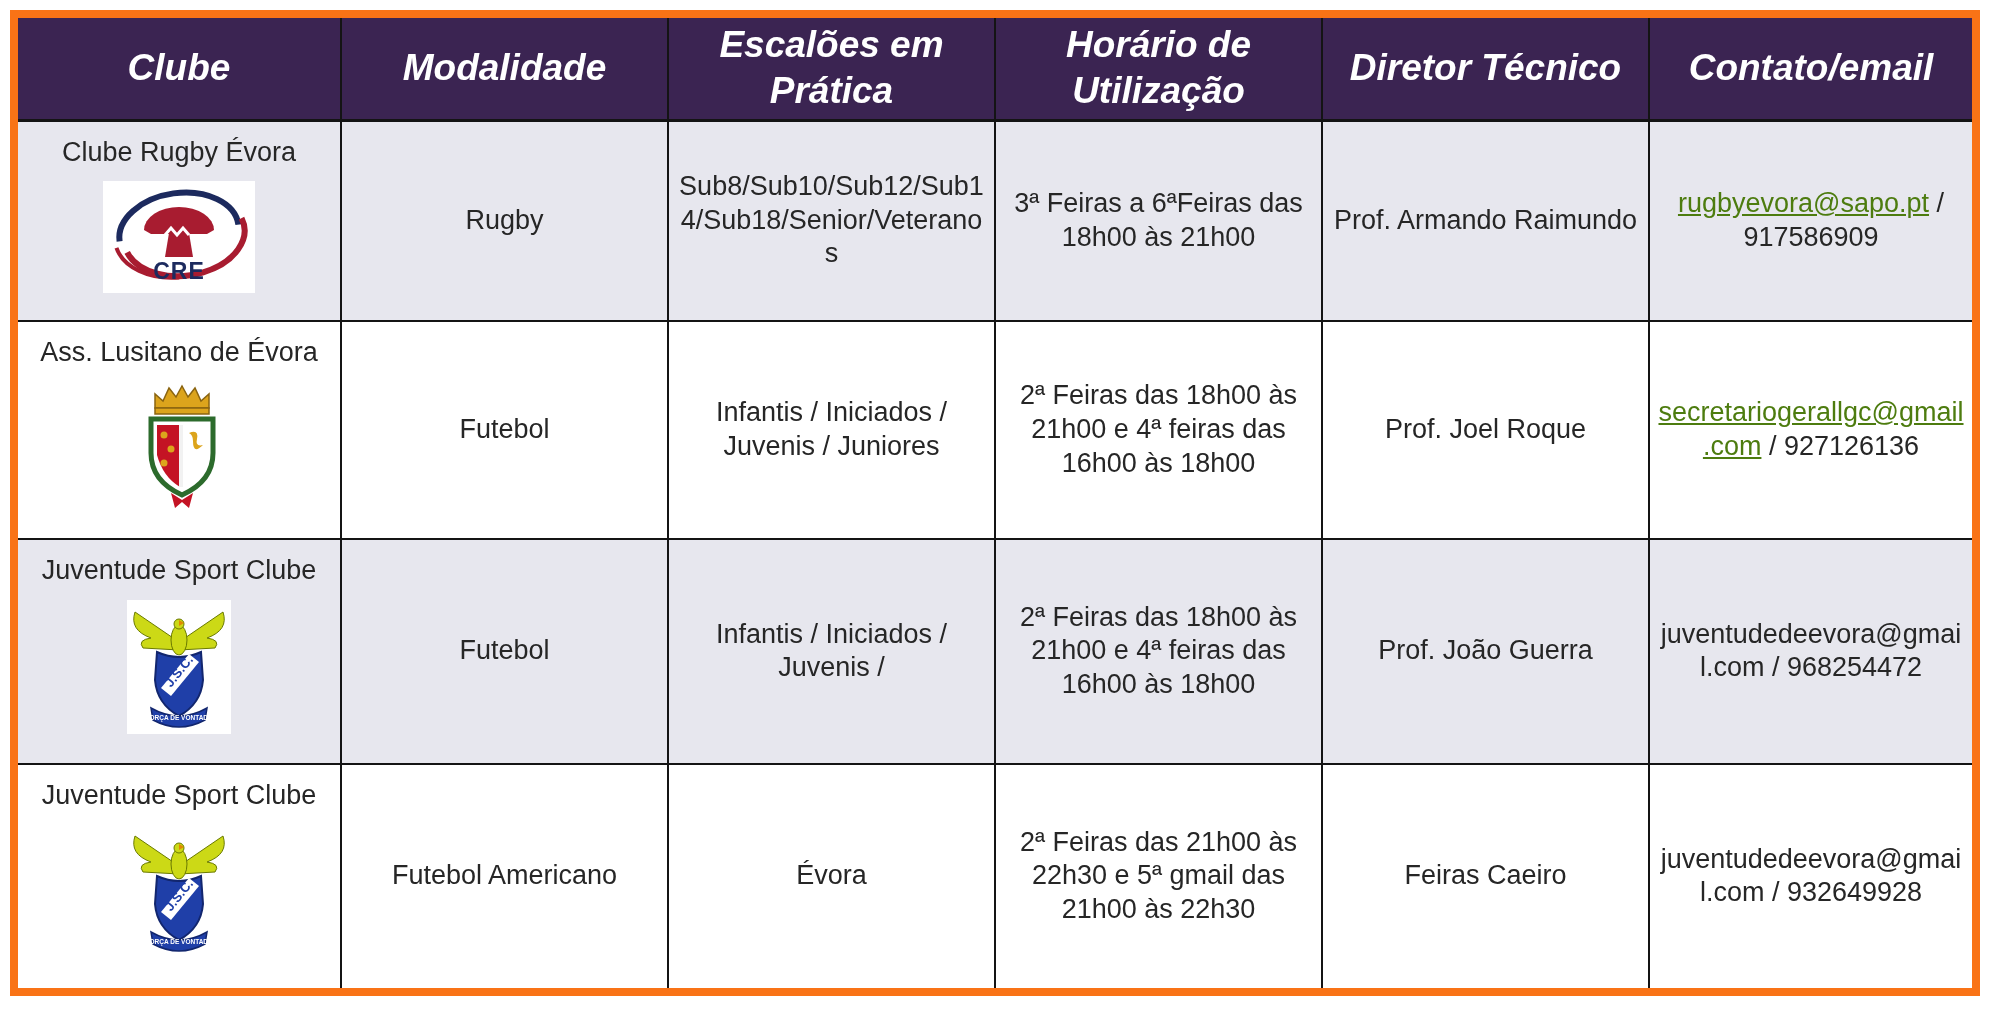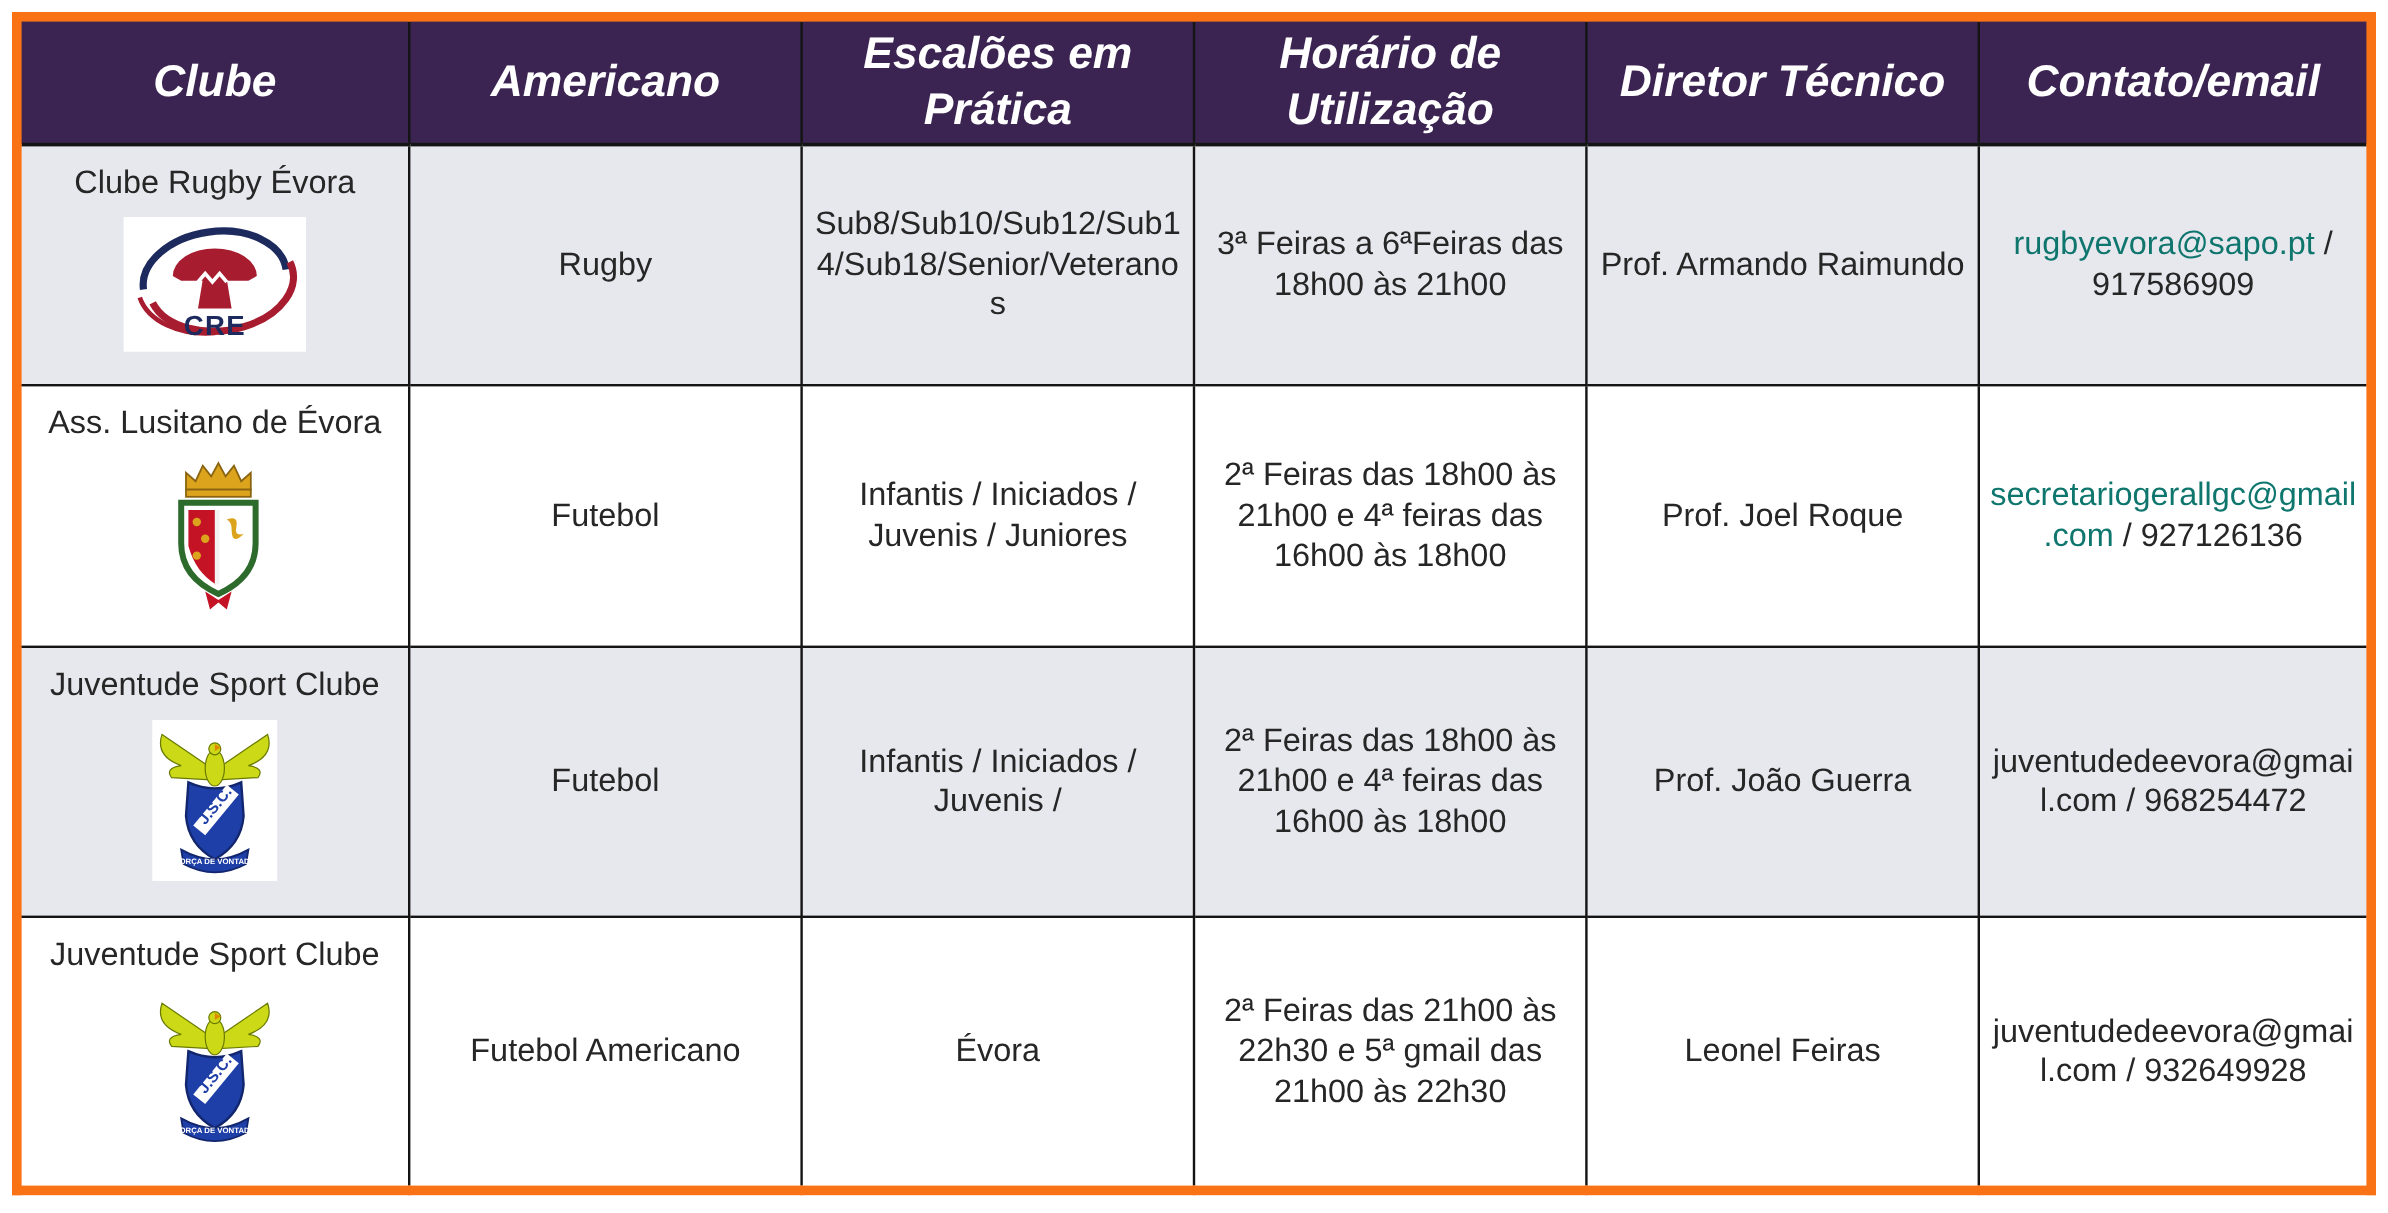--- a/index.html
+++ b/index.html
@@ -27,40 +27,40 @@
     text-align:center;vertical-align:middle;
     padding:4px 8px;line-height:1.25;
     overflow-wrap:break-word;word-wrap:break-word;
     background:#ffffff;
   }
   tbody tr.alt td{background:#e7e7ee;text-align:center;}
   td.club-cell{vertical-align:top;padding-top:14px;}
   .club-name{display:block;margin-bottom:12px;}
   .logo-box{display:flex;justify-content:center;align-items:flex-start;}
   .logo-box svg{background:#ffffff;}
-  a.email-link{color:#0f766e;cursor:pointer;}
+  a.email-link{color:#4d7c0f;text-decoration:underline;cursor:pointer;}
   .svg-txt{font-family:"Liberation Sans","DejaVu Sans",sans-serif;}
 </style>
 </head>
 <body>
 
 <div class="page">
   <table class="clubs">
     <colgroup>
         <col>
         <col>
         <col>
         <col>
         <col>
         <col>
       </colgroup>
     <thead>
       <tr>
         <th><span>Clube</span></th>
-        <th><span>Americano</span></th>
+        <th><span>Modalidade</span></th>
         <th><span>Escalões em Prática</span></th>
         <th><span>Horário de Utilização</span></th>
         <th><span>Diretor Técnico</span></th>
         <th><span>Contato/email</span></th>
       </tr>
     </thead>
     <tbody>
 
       <tr class="alt">
         <td class="club-cell">
@@ -161,21 +161,21 @@
               <path d="M 34 88 L 62 54 L 72 62 L 44 96 Z" fill="#ffffff"></path>
               <text class="svg-txt" x="0" y="0" font-size="13" font-weight="bold" fill="#1f3fa8" transform="translate(44 88) rotate(-51)">J.S.C.</text>
               <path d="M 24 108 Q 52 124 80 108 L 78 120 Q 52 134 26 120 Z" fill="#1f3fa8" stroke="#12266e" stroke-width="1.5"></path>
               <text class="svg-txt" x="52" y="120" text-anchor="middle" font-size="6.5" font-weight="bold" fill="#ffffff">FORÇA DE VONTADE</text>
             </svg>
           </div>
         </td>
         <td><span>Futebol Americano</span></td>
         <td><span>Évora</span></td>
         <td><span>2ª Feiras das 21h00 às 22h30 e 5ª gmail das 21h00 às 22h30</span></td>
-        <td><span>Leonel Feiras</span></td>
+        <td><span>Feiras Caeiro</span></td>
         <td>
           <a class="email-link"></a><span>juventudedeevora@gmail.com / 932649928</span>
         </td>
       </tr>
 
     </tbody>
   </table>
 </div>
 
 </body></html>

